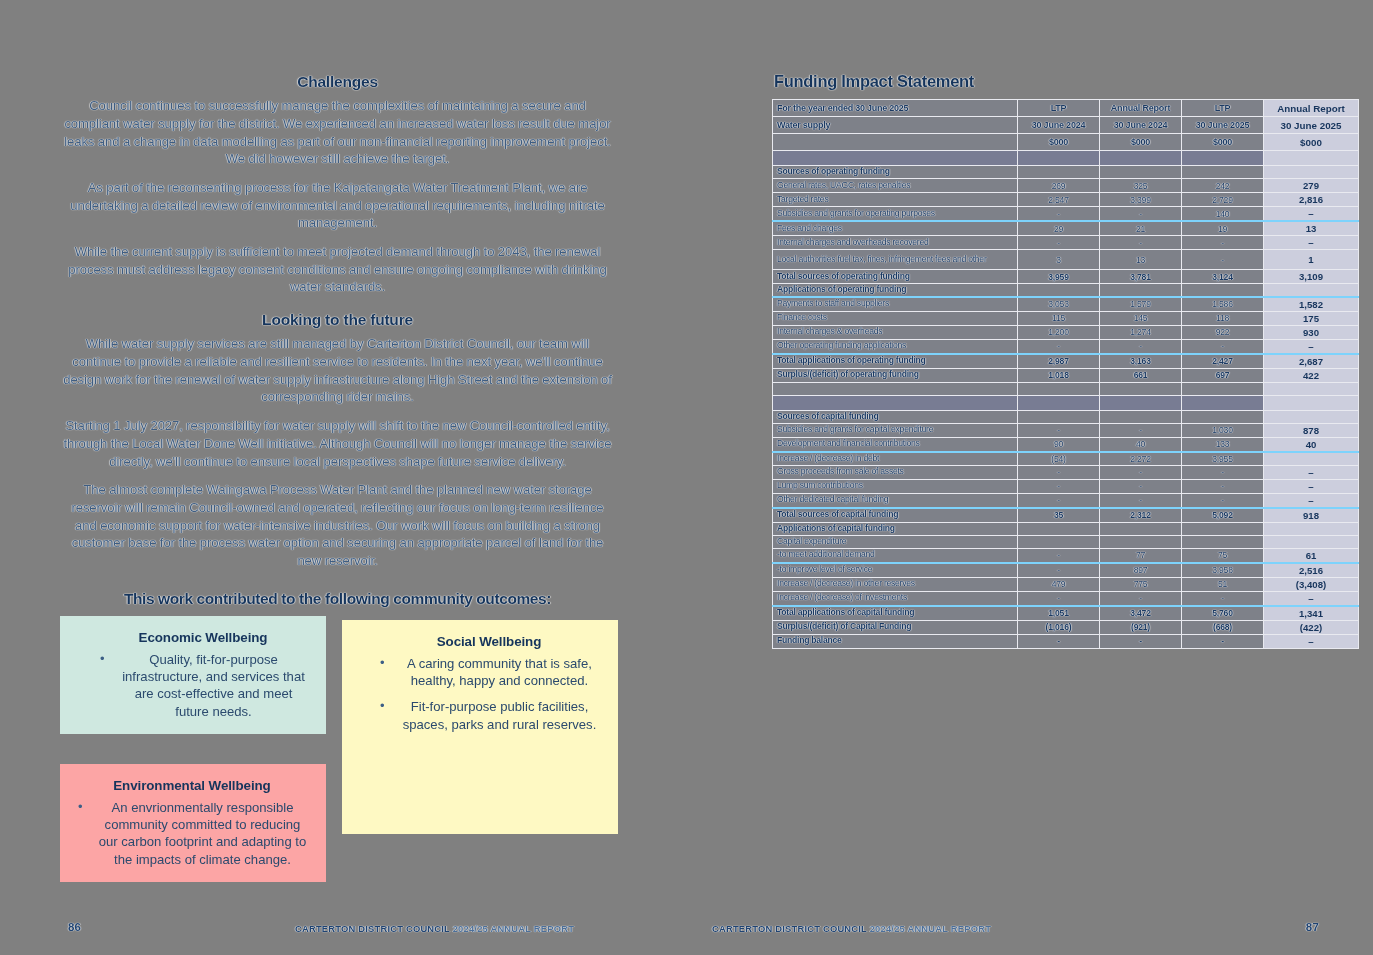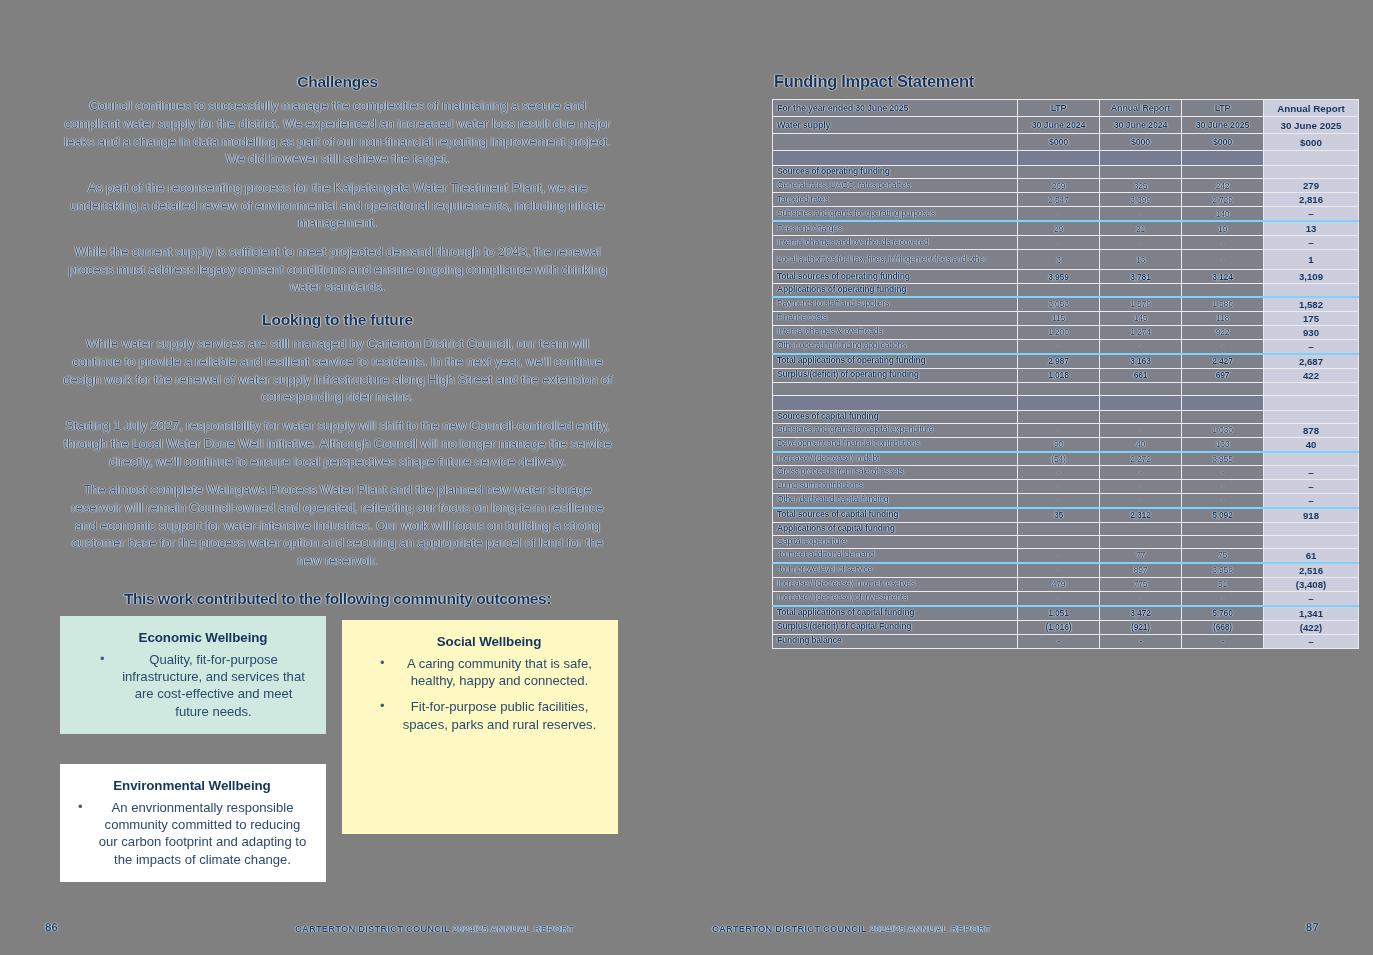--- a/index.html
+++ b/index.html
@@ -82,21 +82,21 @@
     line-height: 1.33;
     color: #2b4a6e;
     margin-bottom: 9px;
   }
   .card li:last-child { margin-bottom: 0; }
   .card li .bullet {
     position: absolute; left: 4px; top: -1px;
     font-size: 13px; color: #3c5f86;
   }
   .card-economic      { left: 0;   top: 0;   width: 266px; background: #cfe8e0; padding-left: 36px; }
-  .card-environmental { left: 0;   top: 148px; width: 266px; background: #ffffff; }
+  .card-environmental { left: 0;   top: 148px; width: 266px; background: #fca5a5; }
   .card-social        { left: 282px; top: 4px; width: 276px; height: 214px; background: #fef9c3; padding-left: 34px; }
 
   
   h2.table-head {
     font-size: 16.5px;
     font-weight: 700;
     color: #16355c;
     margin: 0 0 8px 2px;
     letter-spacing: -0.3px;
   }
@@ -166,21 +166,21 @@
     height: 16px;
     font-size: 9.4px;
     font-weight: 700;
     color: #1f4372;
     letter-spacing: 0.2px;
   }
   .footer .pageno { position: absolute; font-size: 11.5px; font-weight: 700; }
   .footer .credit { position: absolute; white-space: nowrap; }
   .footer .credit .muted { font-weight: 700; color: #4c6f99; }
 
-  .fl .pageno { left: 45px; top: 0; }
+  .fl .pageno { left: 68px; top: 0; }
   .fl .credit { left: 295px; top: 2px; }
   .fr .pageno { right: 54px; top: 0; }
   .fr .credit { left: 26px;  top: 2px; }
 </style>
 </head>
 <body>
 
 <div class="spread">
 
   <div class="page page-left">

